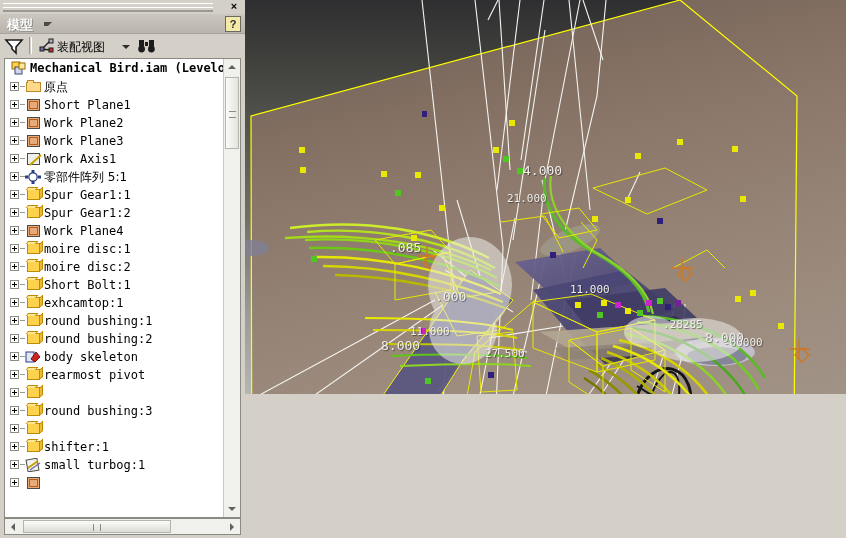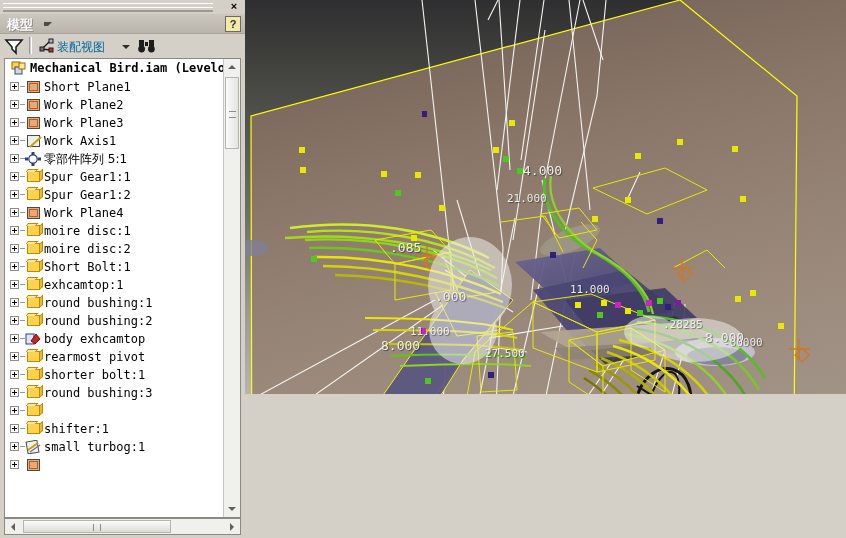--- a/index.html
+++ b/index.html
@@ -68,21 +68,21 @@
   #ptoolbar{
     position:absolute;left:0;top:34px;width:245px;height:24px;
     background:#d4d0c8;
   }
   .tbicon{position:absolute;cursor:pointer;}
   #tb-filter{left:4px;top:3px;width:20px;height:18px;}
   #tb-sep{position:absolute;left:29px;top:3px;width:1px;height:17px;
     border-left:1px solid #9a9a94;border-right:1px solid #fff;}
   #tb-asm{left:38px;top:3px;width:18px;height:18px;}
   #asmlabel{
-    position:absolute;left:57px;top:5px;font-size:12px;color:#0369a1;
+    position:absolute;left:57px;top:5px;font-size:12px;color:#000000;
     font-family:"DejaVu Sans",sans-serif;white-space:nowrap;
   }
   #asmcaret{
     position:absolute;left:122px;top:11px;width:0;height:0;
     border-left:4px solid transparent;border-right:4px solid transparent;
     border-top:4px solid #2d2d2a;cursor:pointer;
   }
   #tb-find{left:137px;top:3px;width:20px;height:18px;}
 
   
@@ -289,20 +289,26 @@
               <rect x="4" y="6" width="7" height="7" fill="#cfd8f0" stroke="#3b4a78" stroke-width="1"></rect>
               <rect x="8" y="2" width="6" height="6" fill="#ffe79a" stroke="#9a6f00" stroke-width="1"></rect>
             </svg>
           </span>
           <span id="roottitle">Mechanical Bird.iam (Levelof</span>
         </div>
 
           <div class="trow">
             <span class="plus"></span>
             <span class="hline"></span>
+            <span class="ico ico-folder"></span>
+            <span class="tlabel cjk">原点</span>
+          </div>
+          <div class="trow">
+            <span class="plus"></span>
+            <span class="hline"></span>
             <span class="ico ico-plane"></span>
             <span class="tlabel">Short Plane1</span>
           </div>
           <div class="trow">
             <span class="plus"></span>
             <span class="hline"></span>
             <span class="ico ico-plane"></span>
             <span class="tlabel">Work Plane2</span>
           </div>
           <div class="trow">
@@ -383,33 +389,32 @@
             <span class="ico ico-cube"></span>
             <span class="tlabel">round bushing:2</span>
           </div>
           <div class="trow">
             <span class="plus"></span>
             <span class="hline"></span>
             <span class="ico ico-skel" style="position: absolute; left: 20px; top: 2px;"><svg width="16" height="14" viewBox="0 0 16 14">
                 <rect x="1" y="2" width="8" height="10" fill="#dce6f6" stroke="#2a3e86"></rect>
                 <path d="M6,9 L11,2 L15,7 L10,12 Z" fill="#cc2222" stroke="#7a1010"></path>
               </svg></span>
-            <span class="tlabel">body exhcamtop</span>
+            <span class="tlabel">body skeleton</span>
           </div>
           <div class="trow">
             <span class="plus"></span>
             <span class="hline"></span>
             <span class="ico ico-cube"></span>
             <span class="tlabel">rearmost pivot</span>
           </div>
           <div class="trow">
             <span class="plus"></span>
             <span class="hline"></span>
             <span class="ico ico-cube"></span>
-            <span class="tlabel">shorter bolt:1</span>
           </div>
           <div class="trow">
             <span class="plus"></span>
             <span class="hline"></span>
             <span class="ico ico-cube"></span>
             <span class="tlabel">round bushing:3</span>
           </div>
           <div class="trow">
             <span class="plus"></span>
             <span class="hline"></span>

